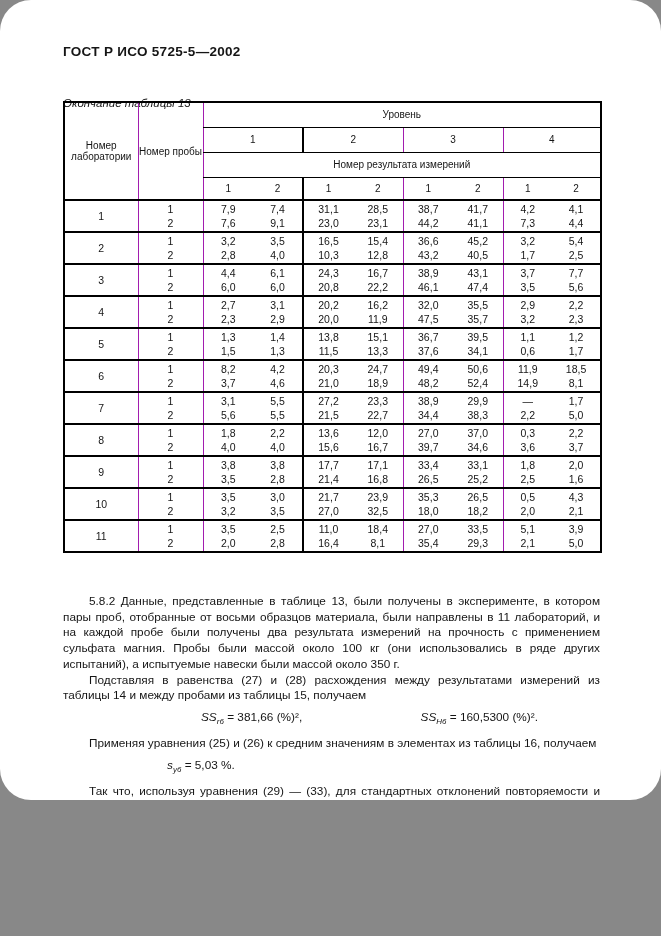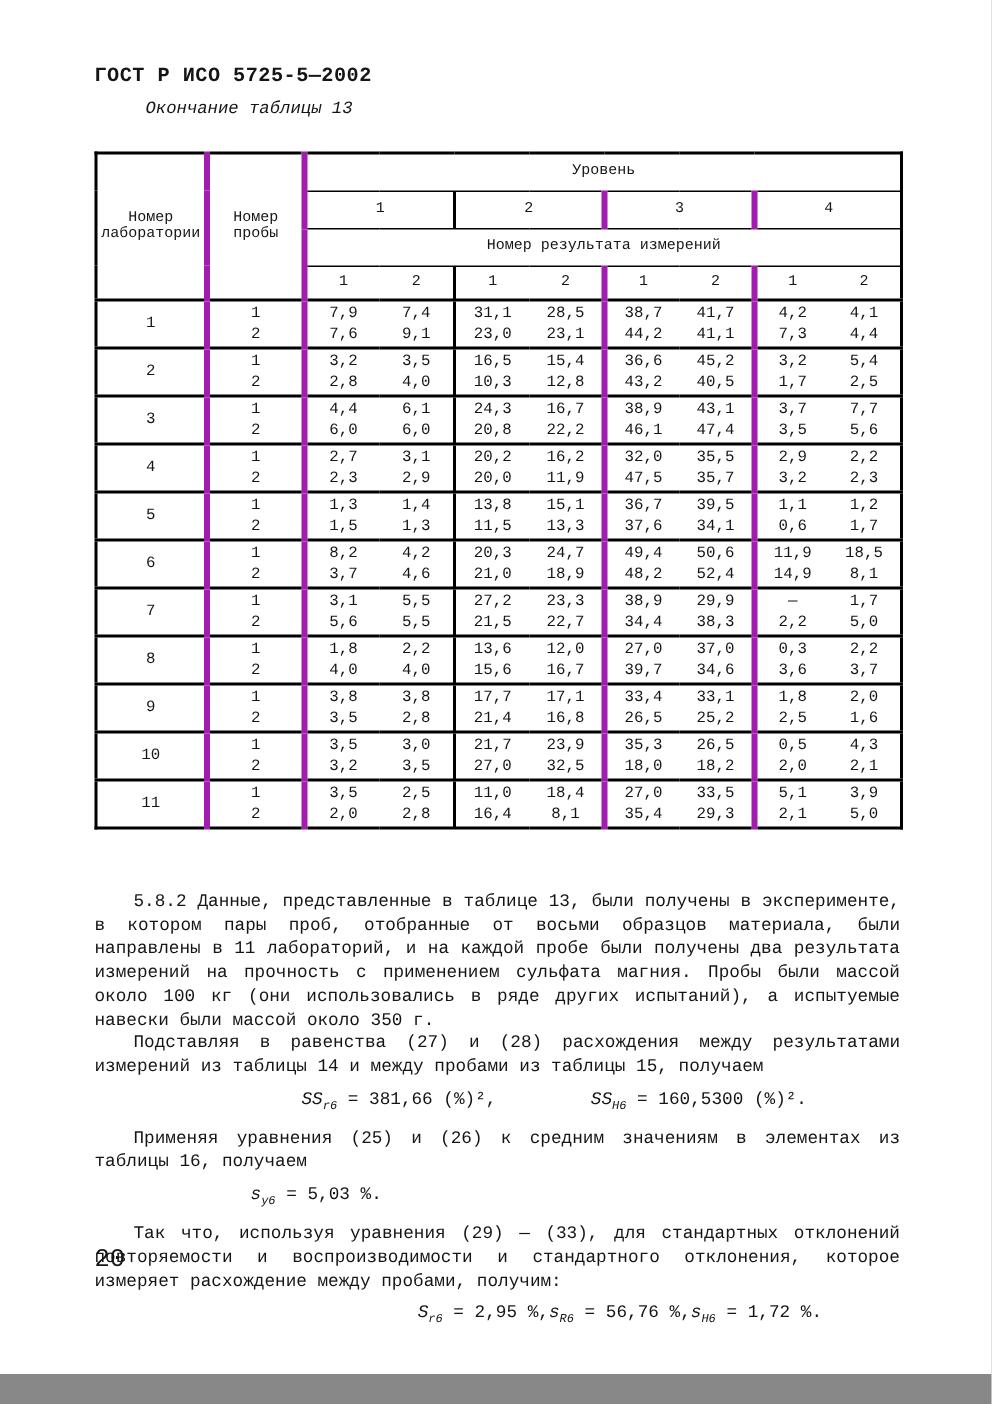--- a/index.html
+++ b/index.html
@@ -1,45 +1,46 @@
 <!DOCTYPE html>
 <html lang="ru"><head>
 <meta charset="utf-8">
 <style>
   html,body{margin:0;padding:0;}
   body{background:#888;}
   .page{
     position:relative;
-    width:661px;height:916px;
+    width:661px;height:800px;
     margin:0 auto;
     background:#fff;
     color:#151515;
-    font-family:Liberation Mono, monospace;
+    font-family:Liberation Sans, sans-serif;
     overflow:hidden;
+    border-radius:31px;
   }
   .doc-header{
     position:absolute;left:63px;top:44px;
     font-weight:bold;font-size:13.5px;letter-spacing:.3px;
   }
   .table-caption{
-    position:absolute;left:63px;top:66px;
-    font-style:italic;font-size:11.5px;margin-left:34px;
+    position:absolute;left:63px;top:97px;
+    font-style:italic;font-size:11.5px;
   }
   .tbl-wrap{position:absolute;left:63px;top:101px;width:537px;}
   table.data{
     border-collapse:collapse;table-layout:fixed;width:537px;
     font-size:10.5px;
   }
   table.data{border:2px solid #000;}
   table.data td{
     text-align:center;vertical-align:middle;padding:1px 0;
   }
   thead td{border-bottom:1.5px solid #000;}
   thead td.hdr-label{font-size:10px;}
-  td.vl{border-left:4px solid #a21caf;}
+  td.vl{border-left:1px solid #a21caf;}
   td.vl-thick{border-left:2.5px solid #000;}
   tbody tr{border-top:2px solid #000;}
   tbody td{white-space:pre-line;line-height:14px;padding:2px 0;}
   .row-level{height:25px;}
   .row-levelnums{height:25px;}
   .row-result{height:25px;}
   .row-resnums{height:23px;}
   .text-block{
     position:absolute;left:63px;top:560px;width:537px;
     font-size:11.8px;line-height:15.7px;text-align:justify;margin-top:34px;

